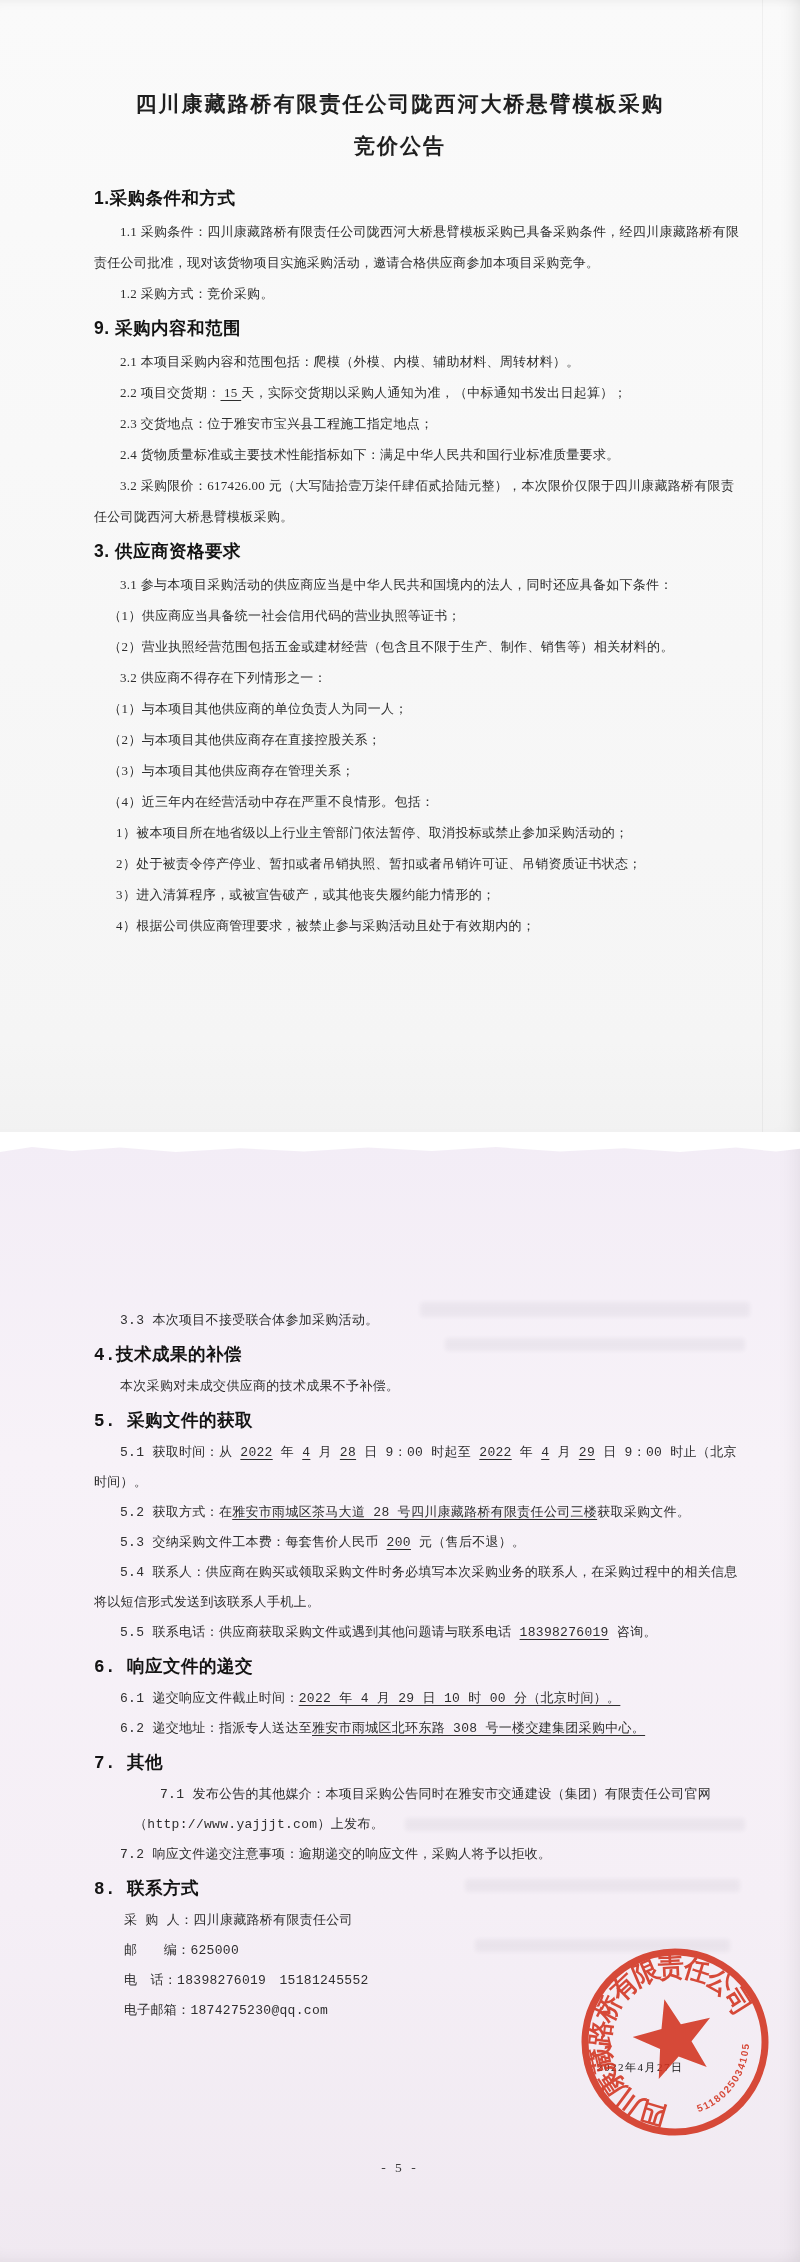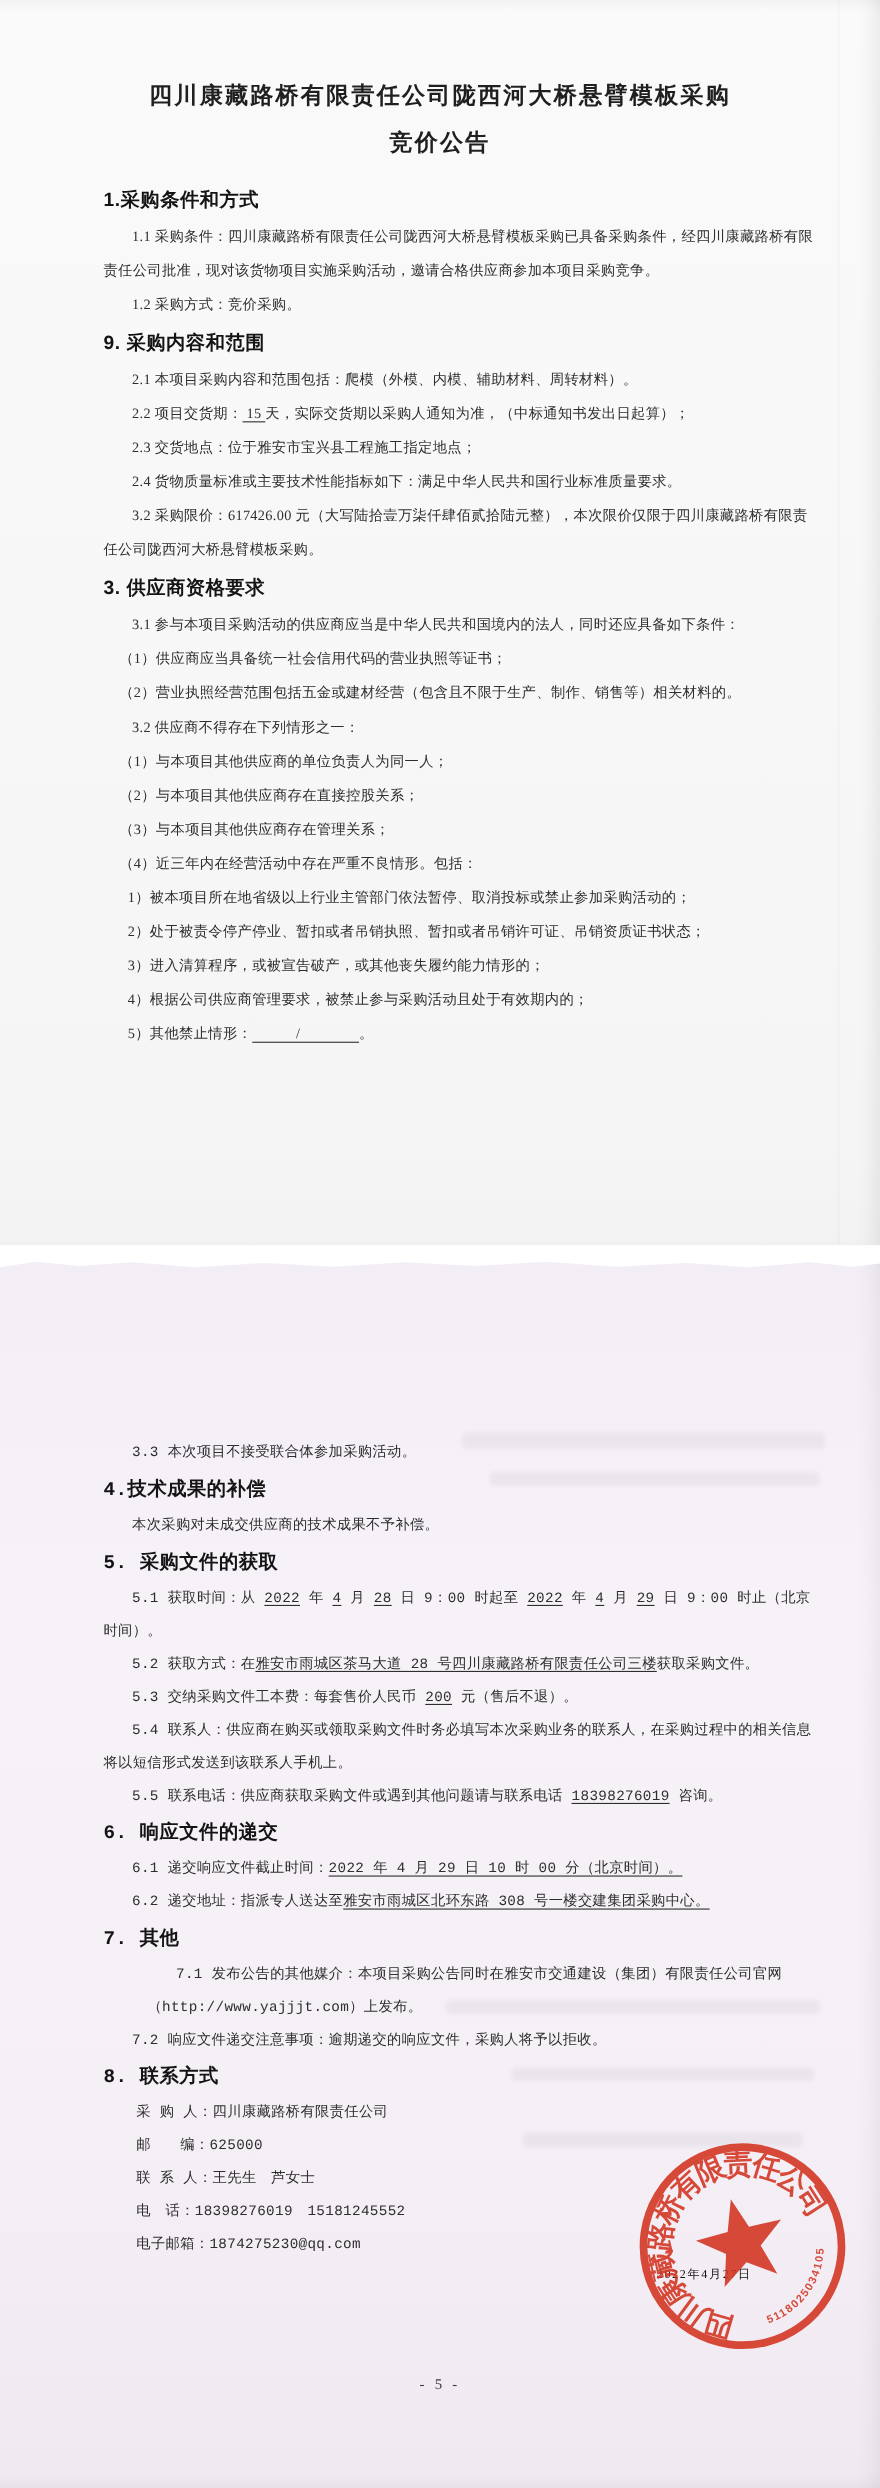--- a/index.html
+++ b/index.html
@@ -8,21 +8,21 @@
   .page{position:relative;width:100%;overflow:hidden;}
   .page1{height:1132px;background:linear-gradient(180deg,#fafafa,#f8f8f8 40%,#f5f5f5 92%,#f2f2f2);
          box-shadow:inset -16px 0 20px -14px rgba(0,0,0,.10), inset 0 12px 14px -12px rgba(0,0,0,.06);}
   .page1::after{content:"";position:absolute;top:0;bottom:0;right:37px;width:1px;background:rgba(0,0,0,.045);}
   .page-gap{height:10px;background:#ffffff;}
   .page2{height:1120px;background:linear-gradient(180deg,#f3edf6,#f7f2f8 28%,#f5eff6 68%,#f0e9f1);
          box-shadow:inset -16px 0 22px -14px rgba(0,0,0,.08), inset 0 -14px 16px -12px rgba(0,0,0,.05);
          clip-path:polygon(0% 0.9%,4% 0.45%,9% 0.8%,15% 0.5%,22% 0.9%,30% 0.55%,38% 0.85%,46% 0.5%,
                    54% 0.8%,62% 0.45%,70% 0.85%,78% 0.55%,85% 0.9%,92% 0.5%,97% 0.85%,100% 0.6%,
                    100% 100%,0% 100%);}
-  .title-block{padding-top:66px;}
+  .title-block{padding-top:83px;}
   .doc-title{margin:0;text-align:center;font-size:21px;font-weight:700;line-height:42px;
              letter-spacing:2px;color:#1f1f1f;}
   .blocks{padding-left:94px;padding-right:56px;}
   .p1b{margin-top:16px;}
   .p1b .line,.p1b .sec-h{line-height:31px;}
   .p2b{padding-top:164px;}
   .p2b .line,.p2b .sec-h{line-height:30px;font-family:Liberation Mono, monospace;}
   .line{margin:0;font-size:13px;color:#2e2e2e;letter-spacing:.3px;}
   .sec-h{margin:4px 0 2px;font-size:17.5px;font-weight:700;color:#141414;letter-spacing:.5px;
          font-family:"Liberation Sans","DejaVu Sans",sans-serif;}
@@ -67,21 +67,20 @@
         <p class="line" style="text-indent: 1.1em;"><span>（2）营业执照经营范围包括五金或建材经营（包含且不限于生产、制作、销售等）相关材料的。</span></p>
         <p class="line" style="text-indent: 2em;"><span>3.2 供应商不得存在下列情形之一：</span></p>
         <p class="line" style="text-indent: 1.1em;"><span>（1）与本项目其他供应商的单位负责人为同一人；</span></p>
         <p class="line" style="text-indent: 1.1em;"><span>（2）与本项目其他供应商存在直接控股关系；</span></p>
         <p class="line" style="text-indent: 1.1em;"><span>（3）与本项目其他供应商存在管理关系；</span></p>
         <p class="line" style="text-indent: 1.1em;"><span>（4）近三年内在经营活动中存在严重不良情形。包括：</span></p>
         <p class="line" style="text-indent: 1.7em;"><span>1）被本项目所在地省级以上行业主管部门依法暂停、取消投标或禁止参加采购活动的；</span></p>
         <p class="line" style="text-indent: 1.7em;"><span>2）处于被责令停产停业、暂扣或者吊销执照、暂扣或者吊销许可证、吊销资质证书状态；</span></p>
         <p class="line" style="text-indent: 1.7em;"><span>3）进入清算程序，或被宣告破产，或其他丧失履约能力情形的；</span></p>
         <p class="line" style="text-indent: 1.7em;"><span>4）根据公司供应商管理要求，被禁止参与采购活动且处于有效期内的；</span></p>
-        <p class="line" style="text-indent: 1.7em;"><span>5）其他禁止情形：</span><span class="u">　　　/　　　　</span><span>。</span></p>
       </div>
 
   </section>
 
   <div class="page-gap"></div>
 
   <section class="page page2">
     <div class="bleed b1"></div>
     <div class="bleed b2"></div>
     <div class="bleed b3"></div>
@@ -100,21 +99,20 @@
         <p class="line" style="text-indent: 2em;"><span>5.5 联系电话：供应商获取采购文件或遇到其他问题请与联系电话 </span><span class="u">18398276019</span><span> 咨询。</span></p>
         <h2 class="sec-h"><span>6. 响应文件的递交</span></h2>
         <p class="line" style="text-indent: 2em;"><span>6.1 递交响应文件截止时间：</span><span class="u">2022 年 4 月 29 日 10 时 00 分（北京时间）。</span></p>
         <p class="line" style="text-indent: 2em;"><span>6.2 递交地址：指派专人送达至</span><span class="u">雅安市雨城区北环东路 308 号一楼交建集团采购中心。</span></p>
         <h2 class="sec-h"><span>7. 其他</span></h2>
         <p class="line" style="text-indent: 2em; margin-left: 40px;"><span>7.1 发布公告的其他媒介：本项目采购公告同时在雅安市交通建设（集团）有限责任公司官网（http://www.yajjjt.com）上发布。</span></p>
         <p class="line" style="text-indent: 2em;"><span>7.2 响应文件递交注意事项：逾期递交的响应文件，采购人将予以拒收。</span></p>
         <h2 class="sec-h"><span>8. 联系方式</span></h2>
         <p class="line" style="text-indent: 2.3em;"><span>采 购 人：四川康藏路桥有限责任公司</span></p>
         <p class="line" style="text-indent: 2.3em;"><span>邮　　编：625000</span></p>
-        <p class="line" style="text-indent: 2.3em;"><span>联 系 人：王先生　芦女士</span></p>
         <p class="line" style="text-indent: 2.3em;"><span>电　话：18398276019　15181245552</span></p>
         <p class="line" style="text-indent: 2.3em;"><span>电子邮箱：1874275230@qq.com</span></p>
       </div>
 
     <div class="stamp-date">2022年4月27日</div>
 
     <div class="stamp">
       <svg viewBox="0 0 200 200" xmlns="http://www.w3.org/2000/svg">
         <defs>
           <path id="arcTop" d="M 100,166 A 66,66 0 1 1 100,34 A 66,66 0 1 1 100,166" fill="none"></path>

